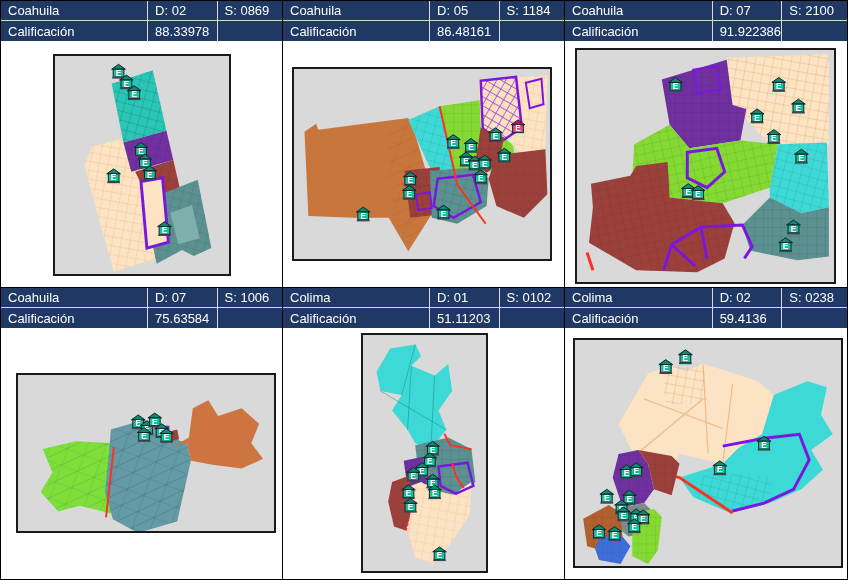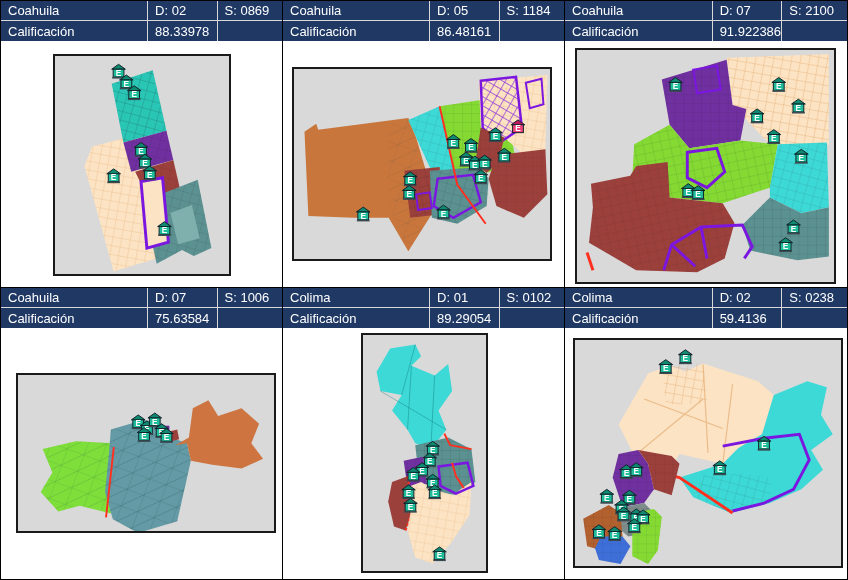--- a/index.html
+++ b/index.html
@@ -225,21 +225,21 @@
       </svg>
     </div>
   </div>
 
   <div class="panel c2">
     <div class="hdr">
       <div class="hcell r1 first">Colima</div>
       <div class="hcell r1">D: 01</div>
       <div class="hcell r1">S: 0102</div>
       <div class="hcell first">Calificación</div>
-      <div class="hcell">89.29054</div>
+      <div class="hcell">51.11203</div>
       <div class="hcell"></div>
     </div>
     <div class="frame f5">
       <svg viewBox="0 0 127 240">
         <polygon points="14,36 28,12 54,8 60,20 50,30 74,40 88,28 92,56 78,76 86,96 70,116 54,110 46,96 30,76 40,60 18,56" fill="#3dd9d6"></polygon>
         <path d="M40,60 L54,8 M50,30 L46,96 M74,40 L70,116 M18,56 L86,96" stroke="rgba(0,100,100,0.35)" stroke-width="1" fill="none"></path>
         <polygon points="54,112 88,104 112,116 116,150 100,164 74,160 60,148 56,130" fill="#5c9191"></polygon>
         <polygon points="54,112 88,104 112,116 116,150 100,164 74,160 60,148 56,130" fill="url(#pg)" opacity="0.6"></polygon>
         <polygon points="42,128 62,124 66,152 46,156" fill="#7030a0"></polygon>
         <polygon points="42,128 62,124 66,152 46,156" fill="url(#pg)" opacity="0.5"></polygon>

